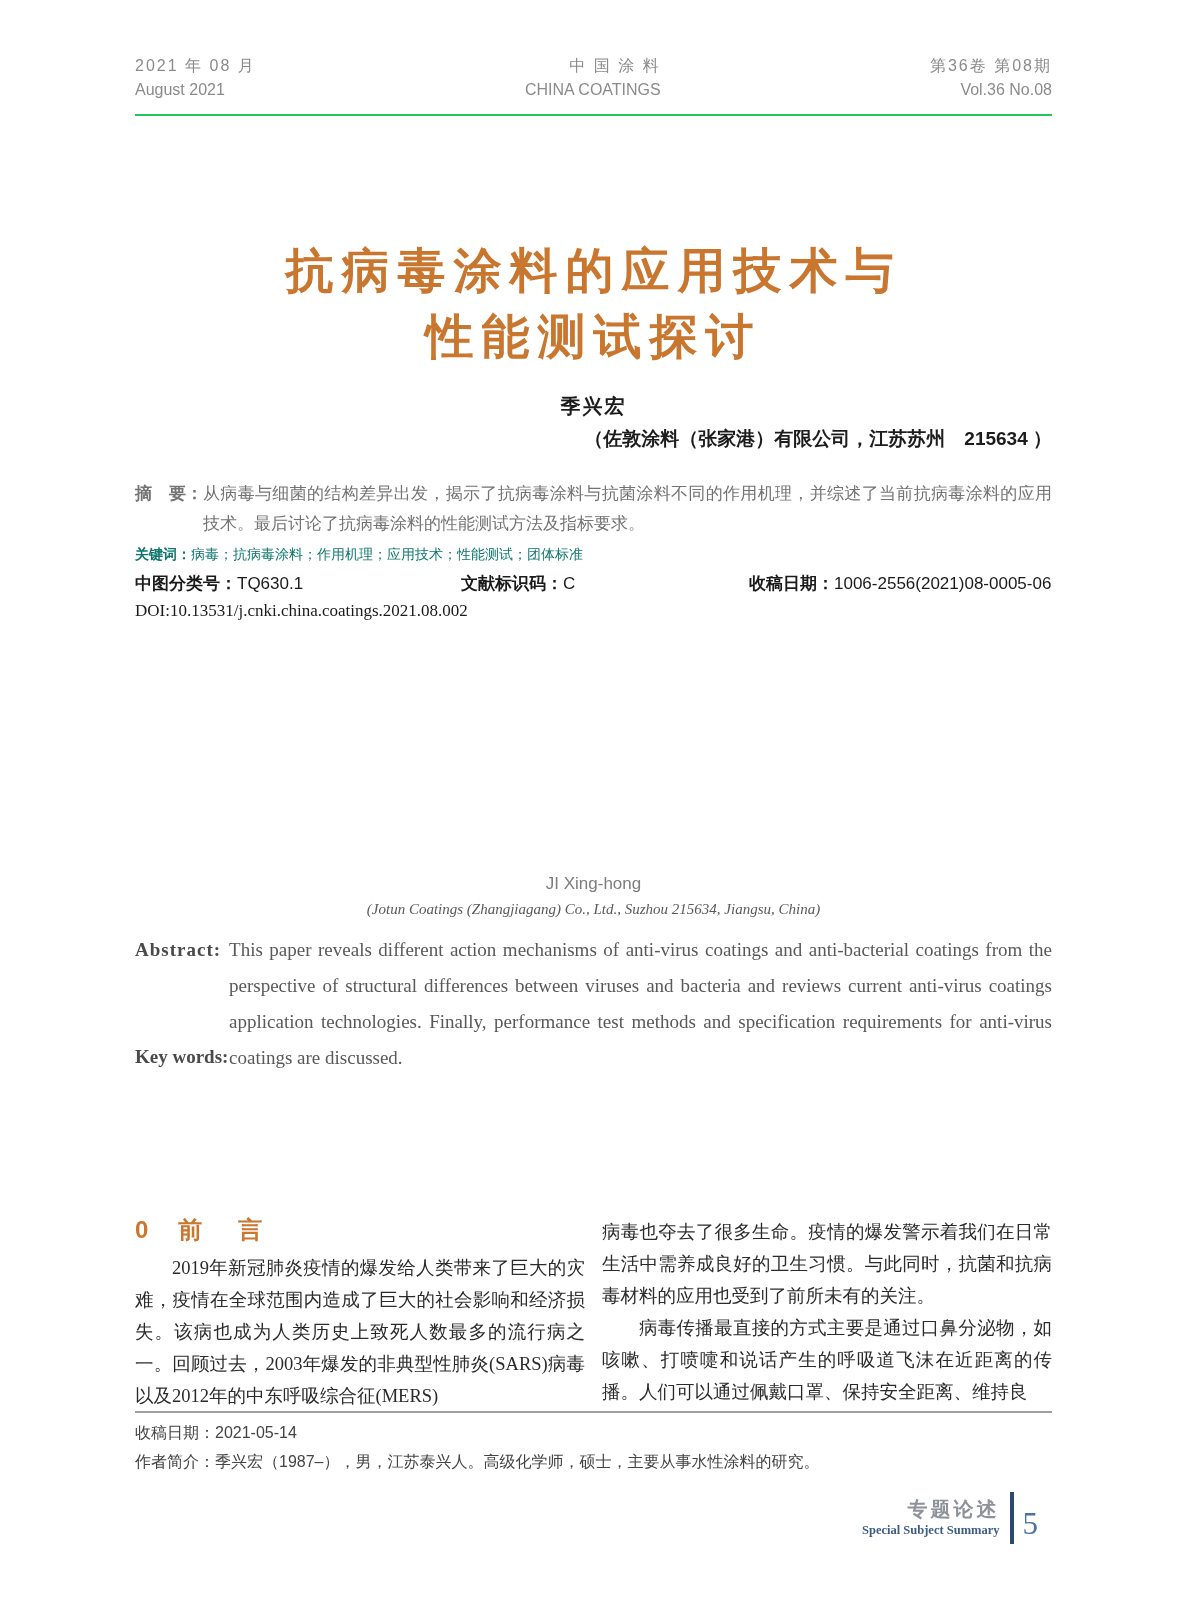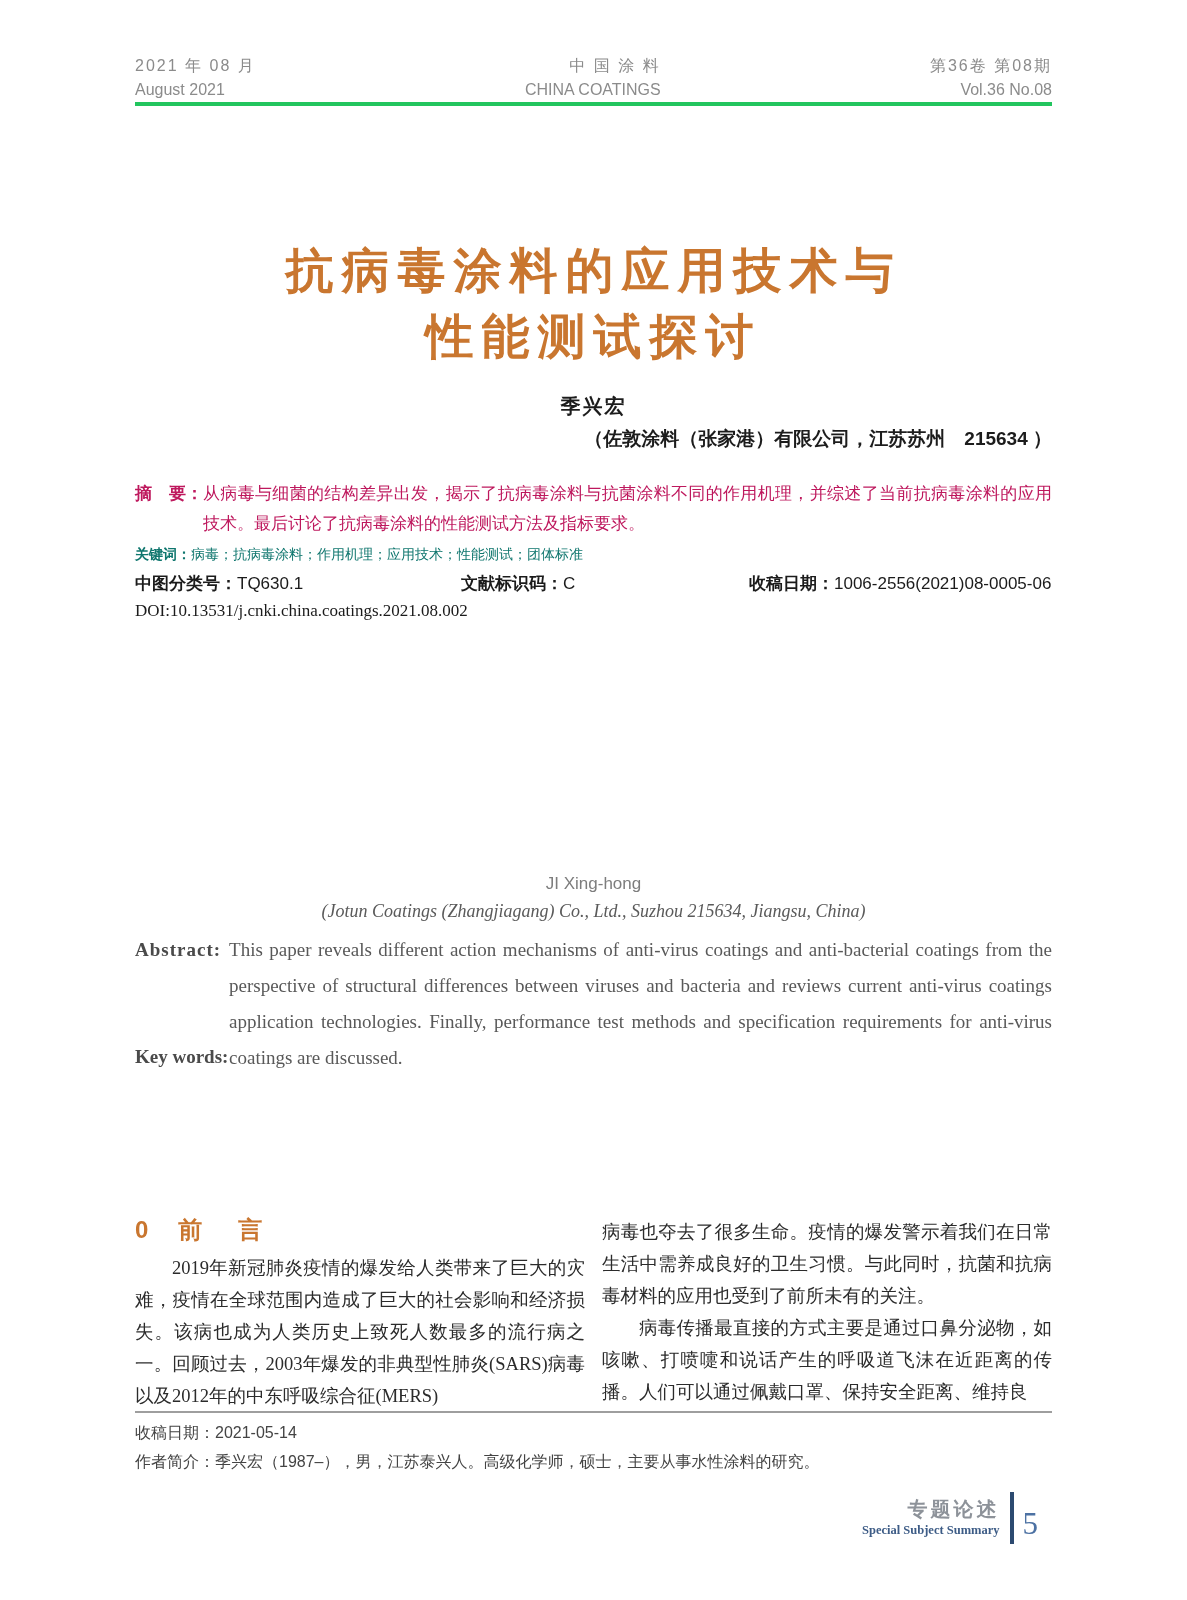--- a/index.html
+++ b/index.html
@@ -8,21 +8,21 @@
     background:#ffffff; overflow:hidden;
     font-family:"Liberation Sans","DejaVu Sans",sans-serif;
     color:#222;
   }
 
   
   .header {
     position:absolute; left:135px; top:54px; width:917px;
     display:flex; justify-content:space-between; align-items:flex-end;
     color:#8b8b8b; font-size:16px; line-height:24px;
-    border-bottom:4px solid #22c55e; padding-bottom:0;
+    border-bottom:2px solid #22c55e; padding-bottom:12px;
   }
   .header .h-center { text-align:right; }
   .header .h-right  { text-align:right; }
   .header .cn { letter-spacing:2px; }
 
   
   .title-cn {
     position:absolute; left:135px; top:238px; width:917px;
     text-align:center; font-weight:bold; letter-spacing:8px;
     font-size:48px; line-height:66px;
@@ -38,21 +38,21 @@
     text-align:right; font-size:19px; font-weight:bold; color:#1c1c1c;
   }
 
   
   .hang { display:flex; align-items:flex-start; }
   .hang .lbl { font-weight:bold; white-space:nowrap; }
   .hang .txt { text-align:justify; }
 
   .abstract-cn {
     position:absolute; left:135px; top:479px; width:917px;
-    font-size:17px; line-height:30px; color:#be185d;
+    font-size:17px; line-height:30px; color:#737373;
   }
   .keywords-cn {
     position:absolute; left:135px; top:541px; width:917px;
     font-size:14px; line-height:26px; color:#0f766e;
   }
   .meta-row {
     position:absolute; left:135px; top:572px; width:917px;
     display:flex; font-size:17px; color:#1b1b1b;
   }
   .meta-row .m1 { width:326px; }
@@ -72,21 +72,21 @@
     font-weight:bold; font-size:33px; line-height:46px;
     color:var(--accent-orange,#c9762f);
   }
   .author-en {
     position:absolute; left:135px; top:874px; width:917px;
     text-align:center; font-size:17px; color:#7d7d7d;
   }
   .affil-en {
     position:absolute; left:135px; top:901px; width:917px;
     text-align:center; font-family:"Liberation Serif","DejaVu Serif",serif;
-    font-style:italic; font-size:18px; color:#5a5a5a;
+    font-style:italic; font-size:15px; color:#5a5a5a;
   }
   .abstract-en {
     position:absolute; left:135px; top:932px; width:917px;
     font-family:"Liberation Serif","DejaVu Serif",serif;
     font-size:19px; line-height:36px; color:#595959;
   }
   .abstract-en .lbl { font-weight:bold; color:#4a4a4a; margin-right:8px; letter-spacing:1px; }
   .keywords-en {
     position:absolute; left:135px; top:1044px; width:917px;
     font-family:"Liberation Serif","DejaVu Serif",serif;

